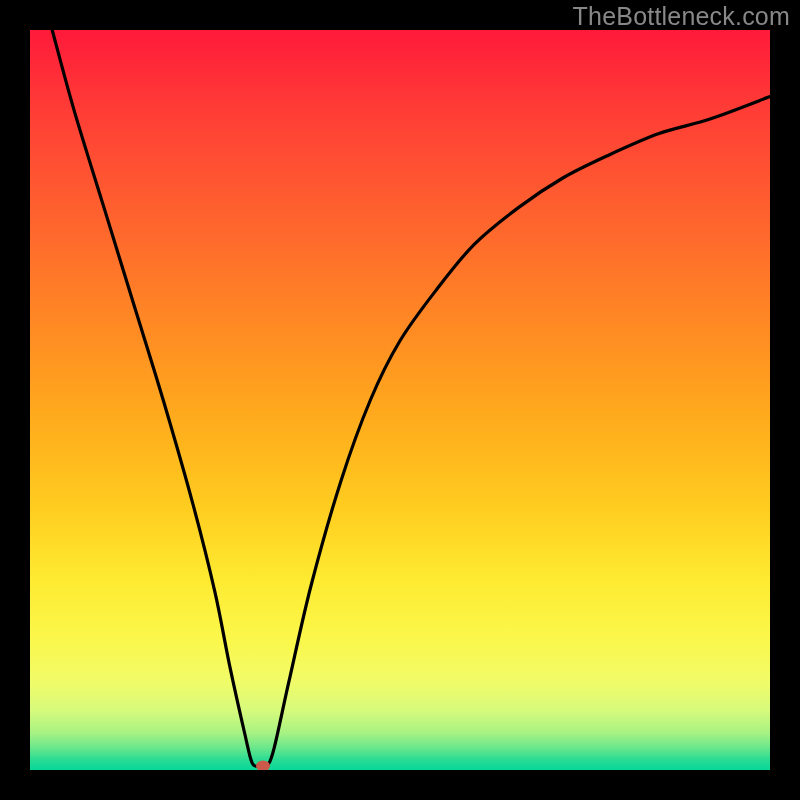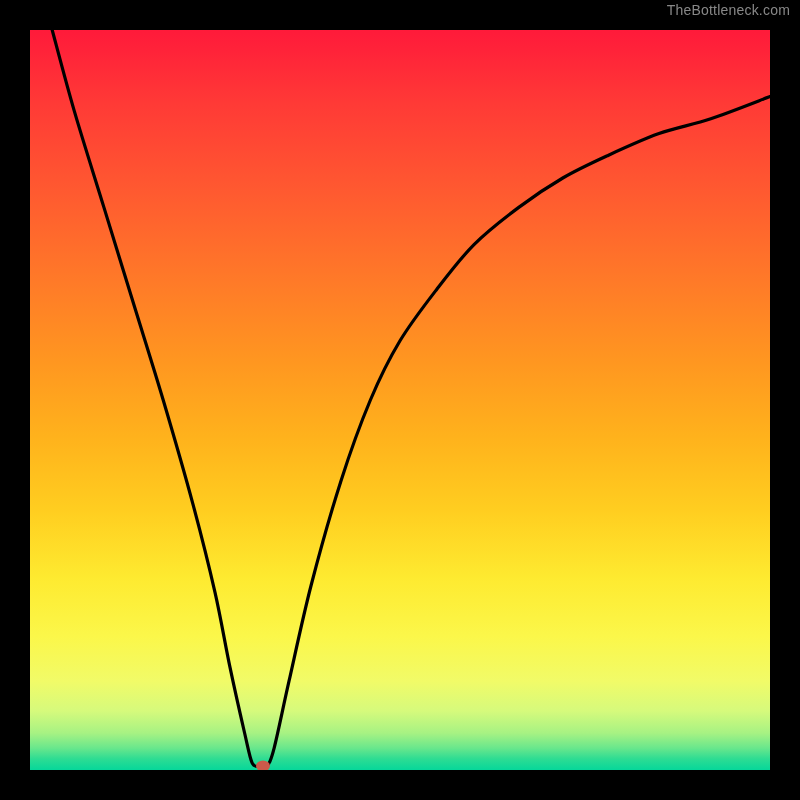--- a/index.html
+++ b/index.html
@@ -15,21 +15,21 @@
     position: relative;
     width: 800px;
     height: 800px;
     background: #000;
   }
   .watermark {
     position: absolute;
     top: 2px;
     right: 10px;
     color: #888;
-    font-size: 14px;
+    font-size: 25px;
     font-weight: 500;
     letter-spacing: 0.2px;
     z-index: 30;
   }
   .plot-area {
     position: absolute;
     left: 30px;
     top: 30px;
     width: 740px;
     height: 740px;

